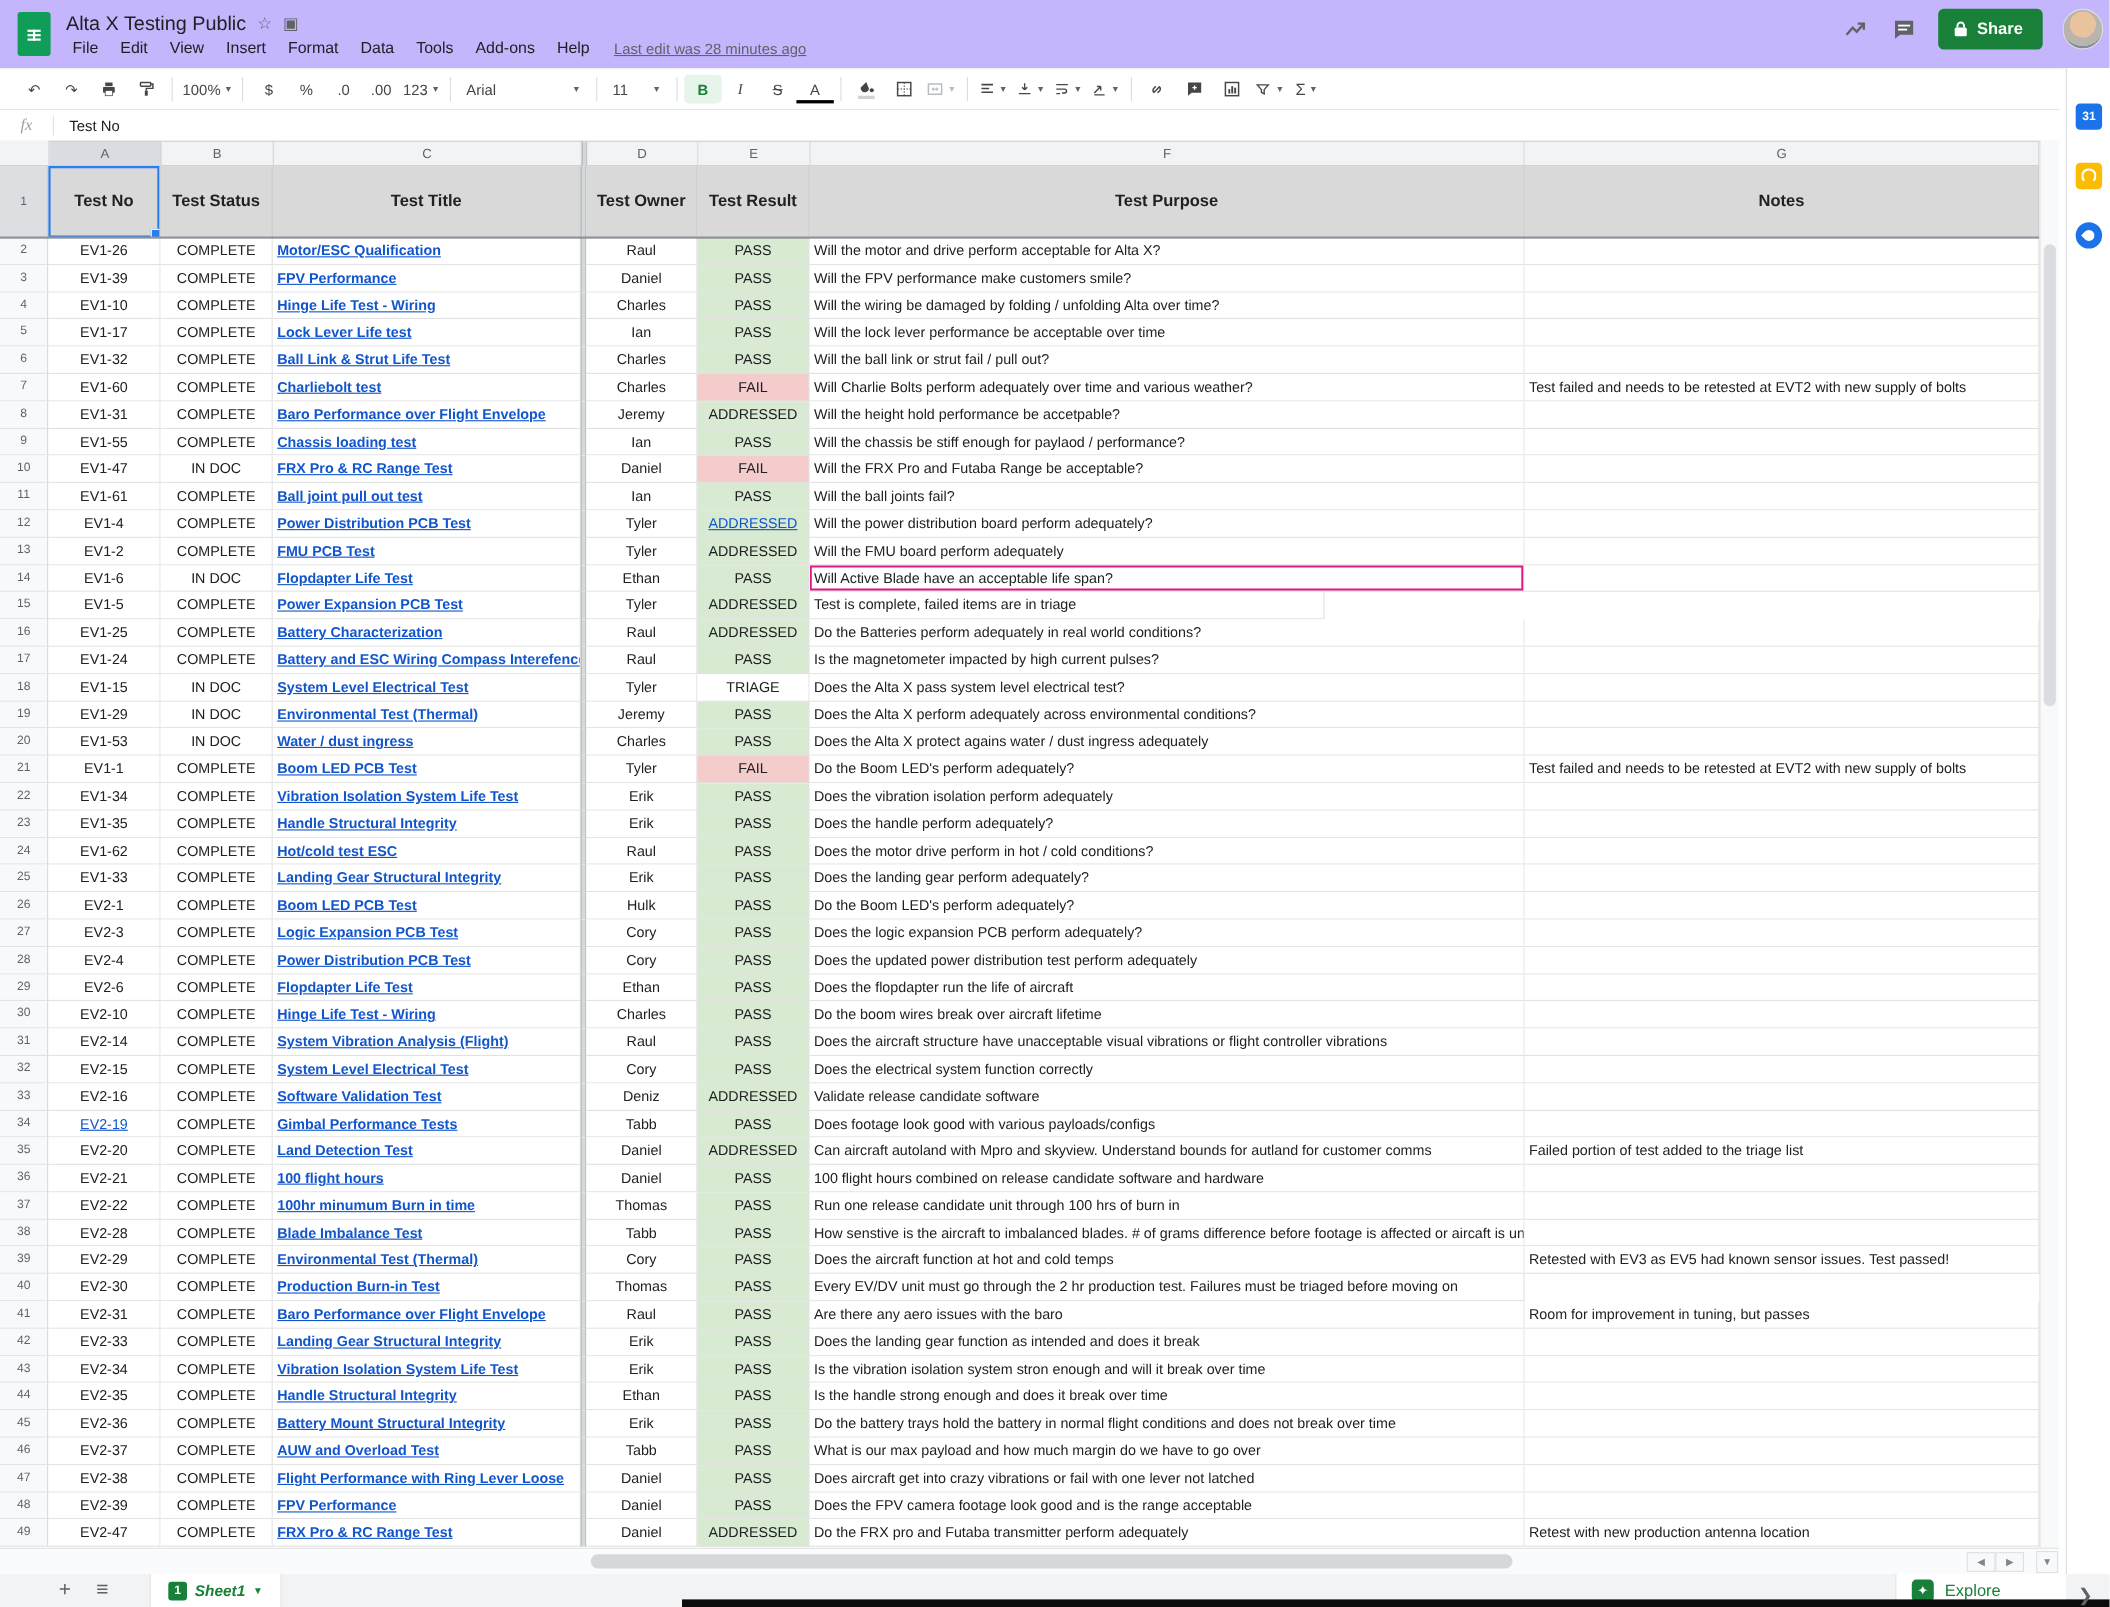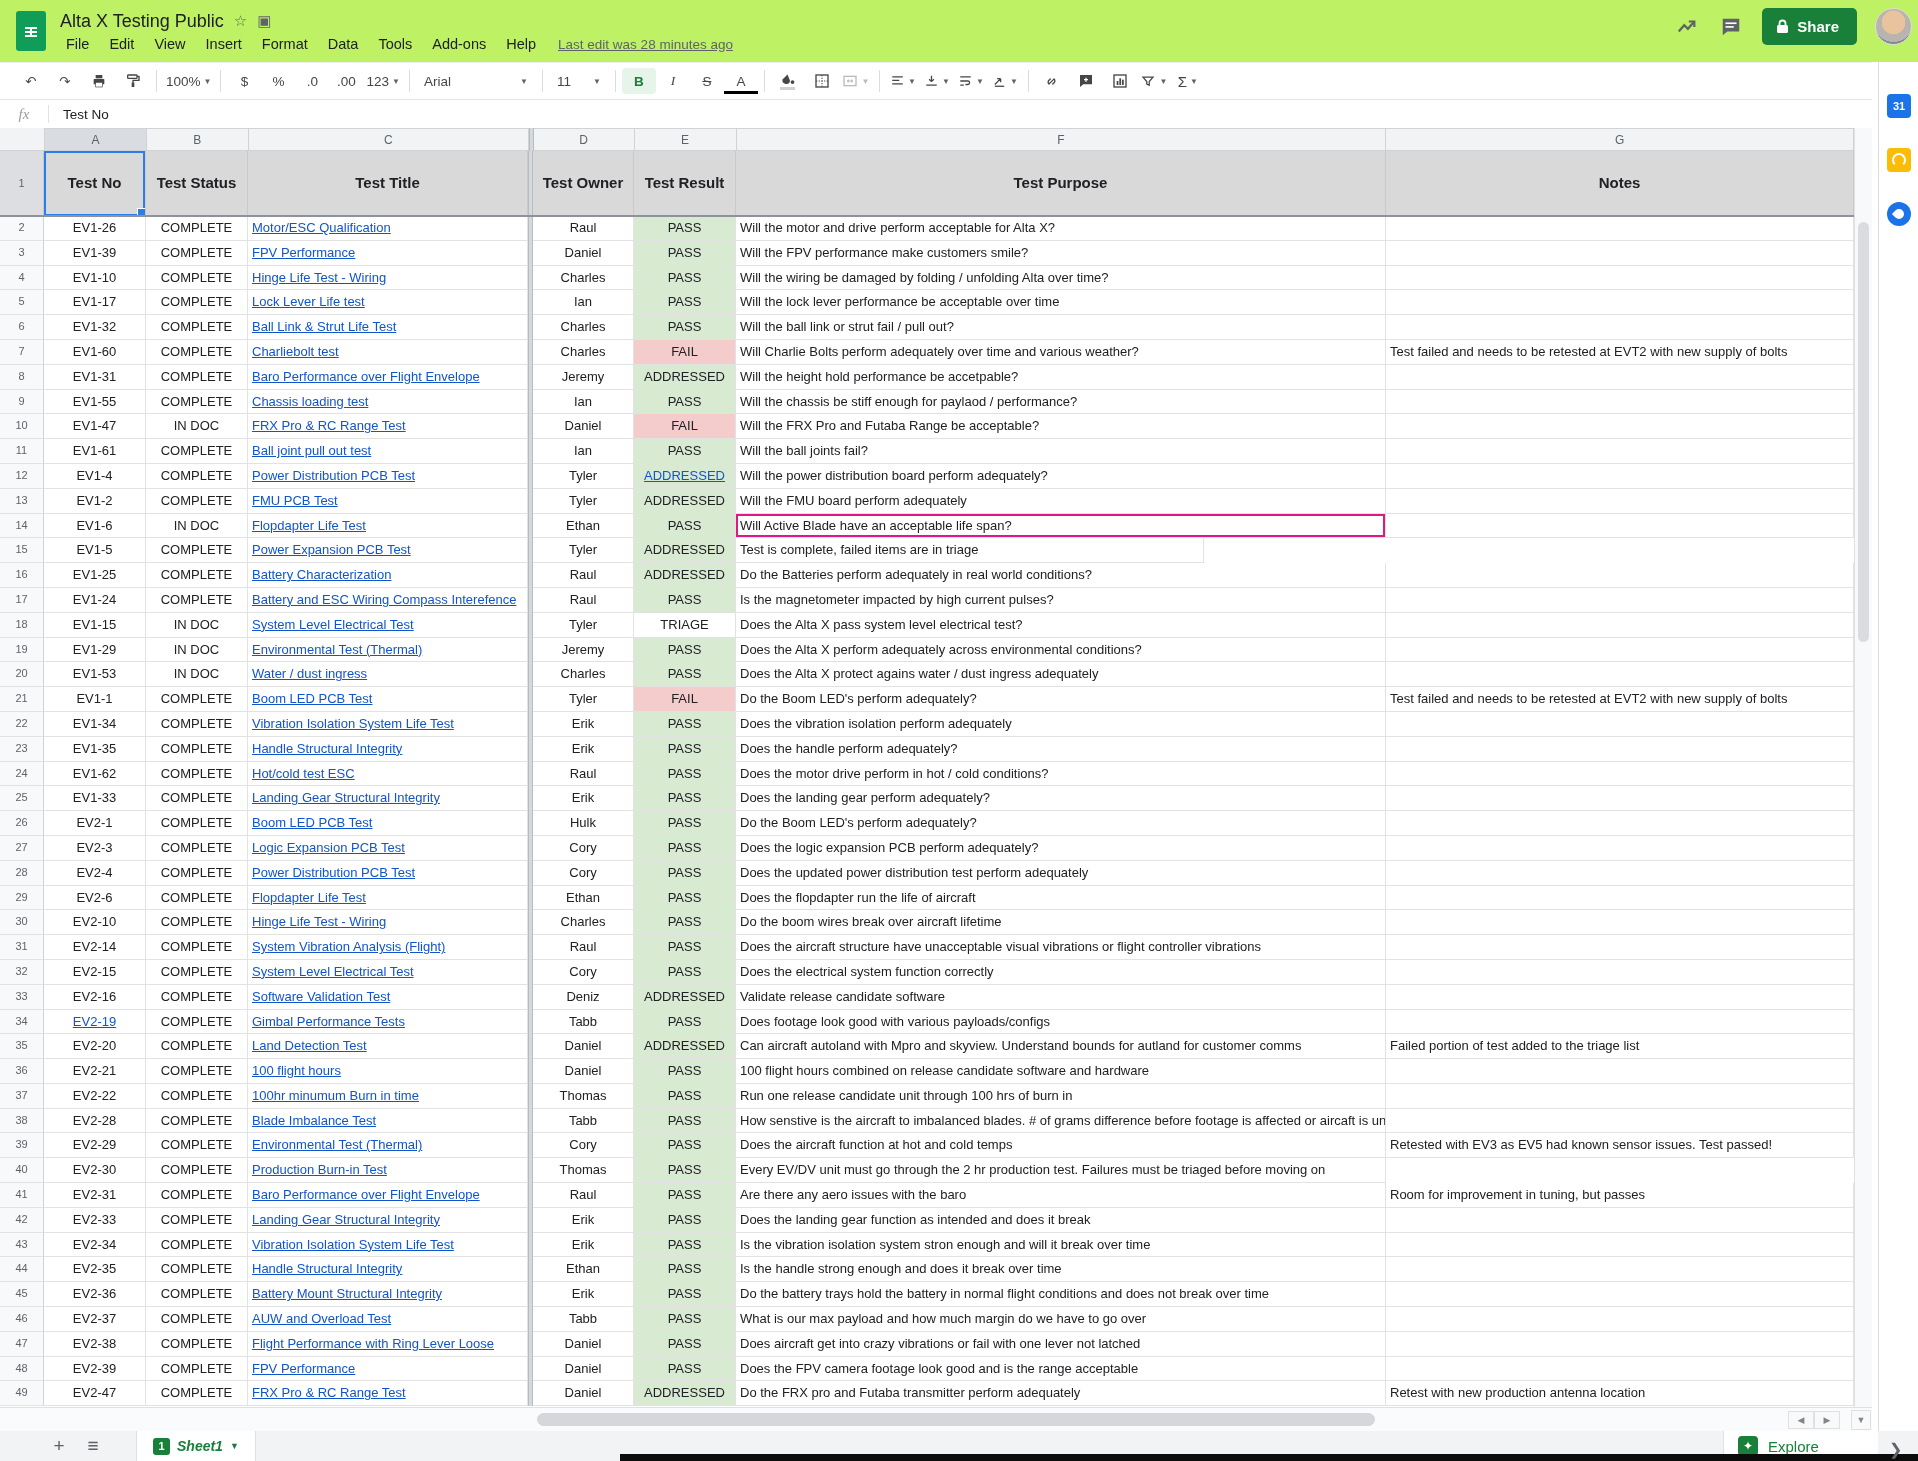--- a/index.html
+++ b/index.html
@@ -1,19 +1,19 @@
 <!DOCTYPE html>
 <html style="--logo-green: #0f9d58; --share-green: #188038; --active-green-bg: #e6f4ea; --header-gray: #d9d9d9; --pass-green: #d9ead3; --fail-red: #f4cccc; --link-blue: #1155cc; --sel-blue: #2b7de9; --collab-pink: #e01884;"><head>
 <meta charset="utf-8">
 <style>
   html,body{margin:0;padding:0;background:#fff;}
   #app{position:relative;width:1918px;height:1461px;font-family:"Liberation Sans",sans-serif;color:#202124;overflow:hidden;background:#fff;}
   .abs{position:absolute;}
   
-  #appbar{left:0;top:0;width:1918px;height:62px;background:#bef264;}
+  #appbar{left:0;top:0;width:1918px;height:62px;background:#c4b5fd;}
   #logo{left:16px;top:11px;width:30px;height:40px;border-radius:3px;background:var(--logo-green);display:flex;align-items:center;justify-content:center;}
   #logo svg{display:block;}
   #title-row{left:60px;top:8px;height:26px;display:flex;align-items:center;gap:10px;}
   #doc-title{font-size:18px;color:#202124;}
   .t-ic{color:#5f6368;font-size:15px;cursor:pointer;}
   #menu-row{left:58px;top:32px;height:24px;display:flex;align-items:center;gap:4px;font-size:14.5px;}
   .menu-item{padding:2px 8px;border-radius:4px;cursor:pointer;}
   #last-edit{color:#5f6368;text-decoration:underline;margin-left:10px;font-size:13.5px;cursor:pointer;}
   #appbar-right{right:6px;top:8px;display:flex;align-items:center;gap:18px;}
   .ab-ic{width:26px;height:26px;display:flex;align-items:center;justify-content:center;cursor:pointer;}
@@ -41,21 +41,21 @@
   .letters{display:flex;height:23px;}
   .lcell{box-sizing:border-box;height:23px;background:#f1f3f4;border-right:1px solid #cfd3d6;border-bottom:1px solid #cfd3d6;border-top:1px solid #cfd3d6;color:#5f6368;font-size:12px;text-align:center;line-height:22px;cursor:pointer;}
   .lcell.hl{background:#d9dce0;}
   .corner{width:44px;background:#f1f3f4;border-right:1px solid #cfd3d6;border-bottom:1px solid #cfd3d6;cursor:pointer;}
   .row{display:flex;height:24.81px;}
   .row.hdr{height:65px;}
   .cell{box-sizing:border-box;border-right:1px solid #e2e2e2;border-bottom:1px solid #e2e2e2;font-size:13px;line-height:23.8px;white-space:nowrap;overflow:hidden;cursor:cell;background:#fff;}
   .c-num{width:44px;background:#f8f9fa;color:#5f6368;font-size:11px;text-align:center;border-right:1px solid #cfd3d6;cursor:pointer;}
   .c-a{width:102px;text-align:center;}
   .c-b{width:102px;text-align:center;}
-  .c-c{width:280px;padding:0 4px;}
+  .c-c{width:280px;padding:0 4px;font-weight:bold;}
   .c-d{width:101px;text-align:center;}
   .c-e{width:102px;text-align:center;}
   .c-f{width:650px;padding:0 4px;}
   .c-g{width:468px;padding:0 4px;}
   .w-a{width:102px}.w-b{width:102px}.w-c{width:280px}.w-d{width:101px}.w-e{width:102px}.w-f{width:650px}.w-g{width:468px}
   .freeze-v{width:5px;background:#d6d9dc;border-left:1px solid #b9bcbf;border-right:1px solid #b9bcbf;box-sizing:border-box;}
   .hdr .cell{background:var(--header-gray);font-size:15px;font-weight:bold;text-align:center;line-height:64px;border-right:1px solid #c9c9c9;border-bottom:none;}
   .hdr .c-num{background:#dcdee1;font-weight:normal;font-size:11px;line-height:64px;}
   .c-c{color:var(--link-blue);text-decoration:underline;}
   .link{color:var(--link-blue) !important;text-decoration:underline;}

